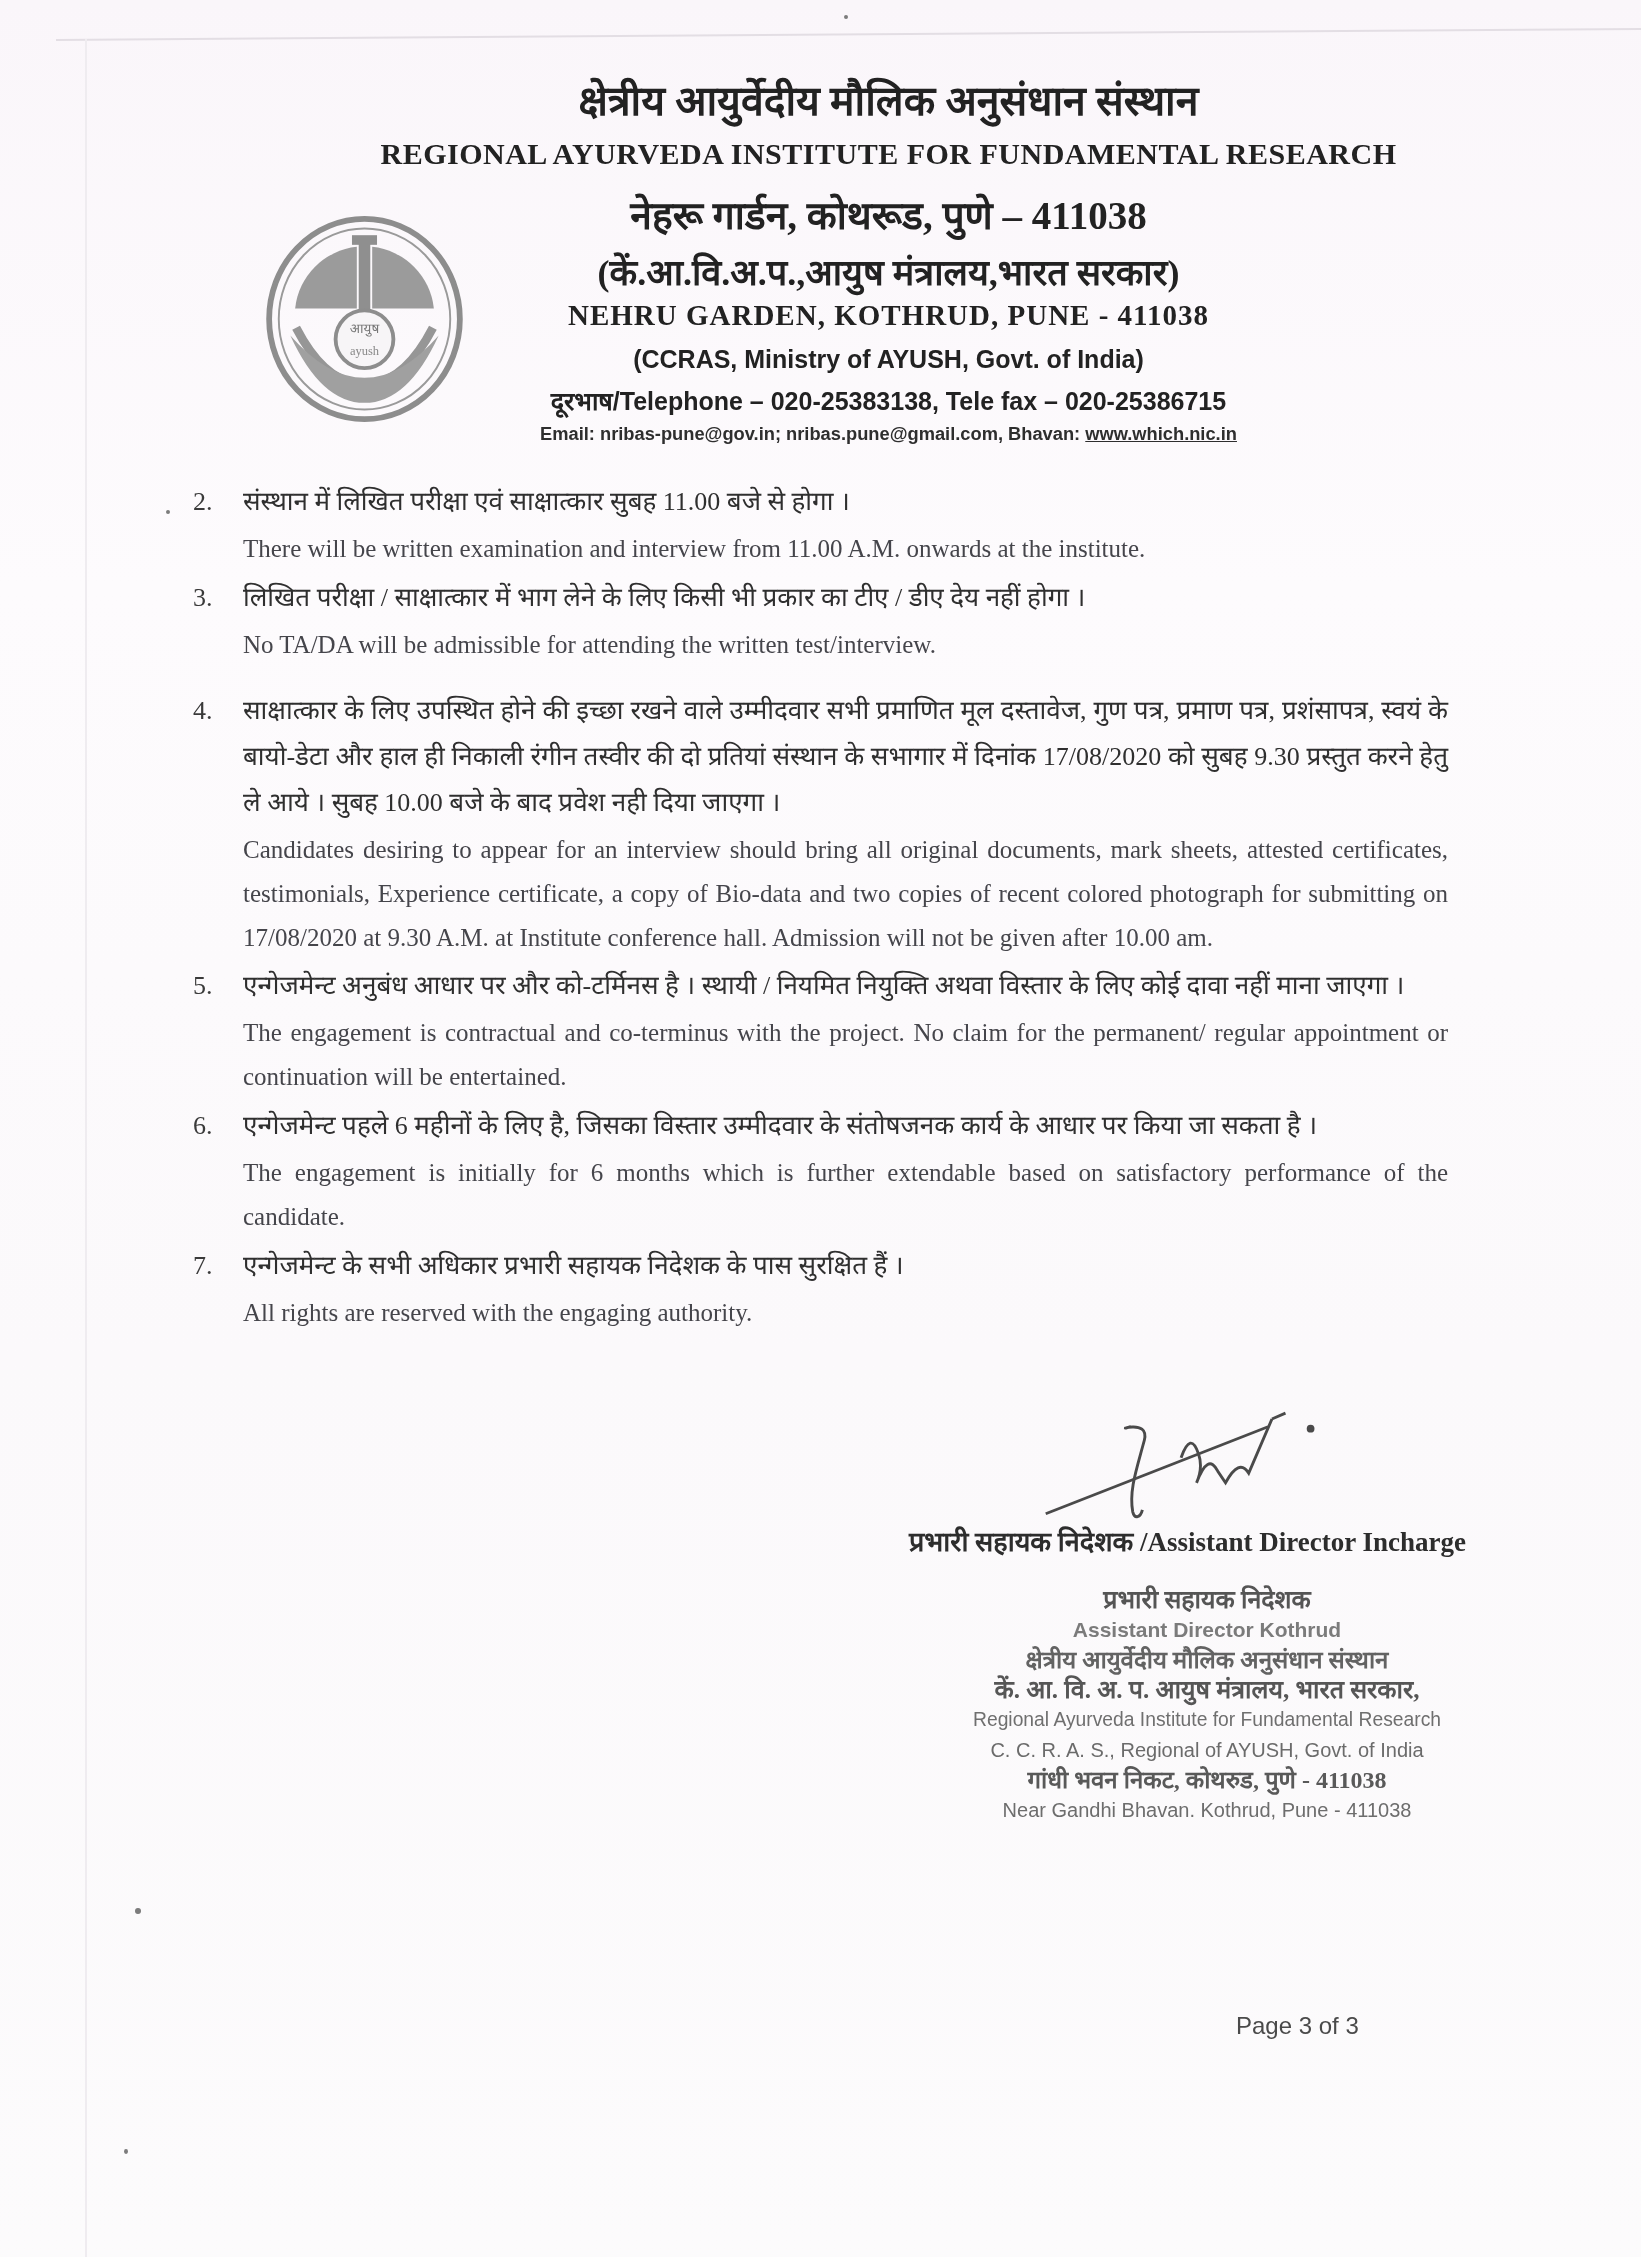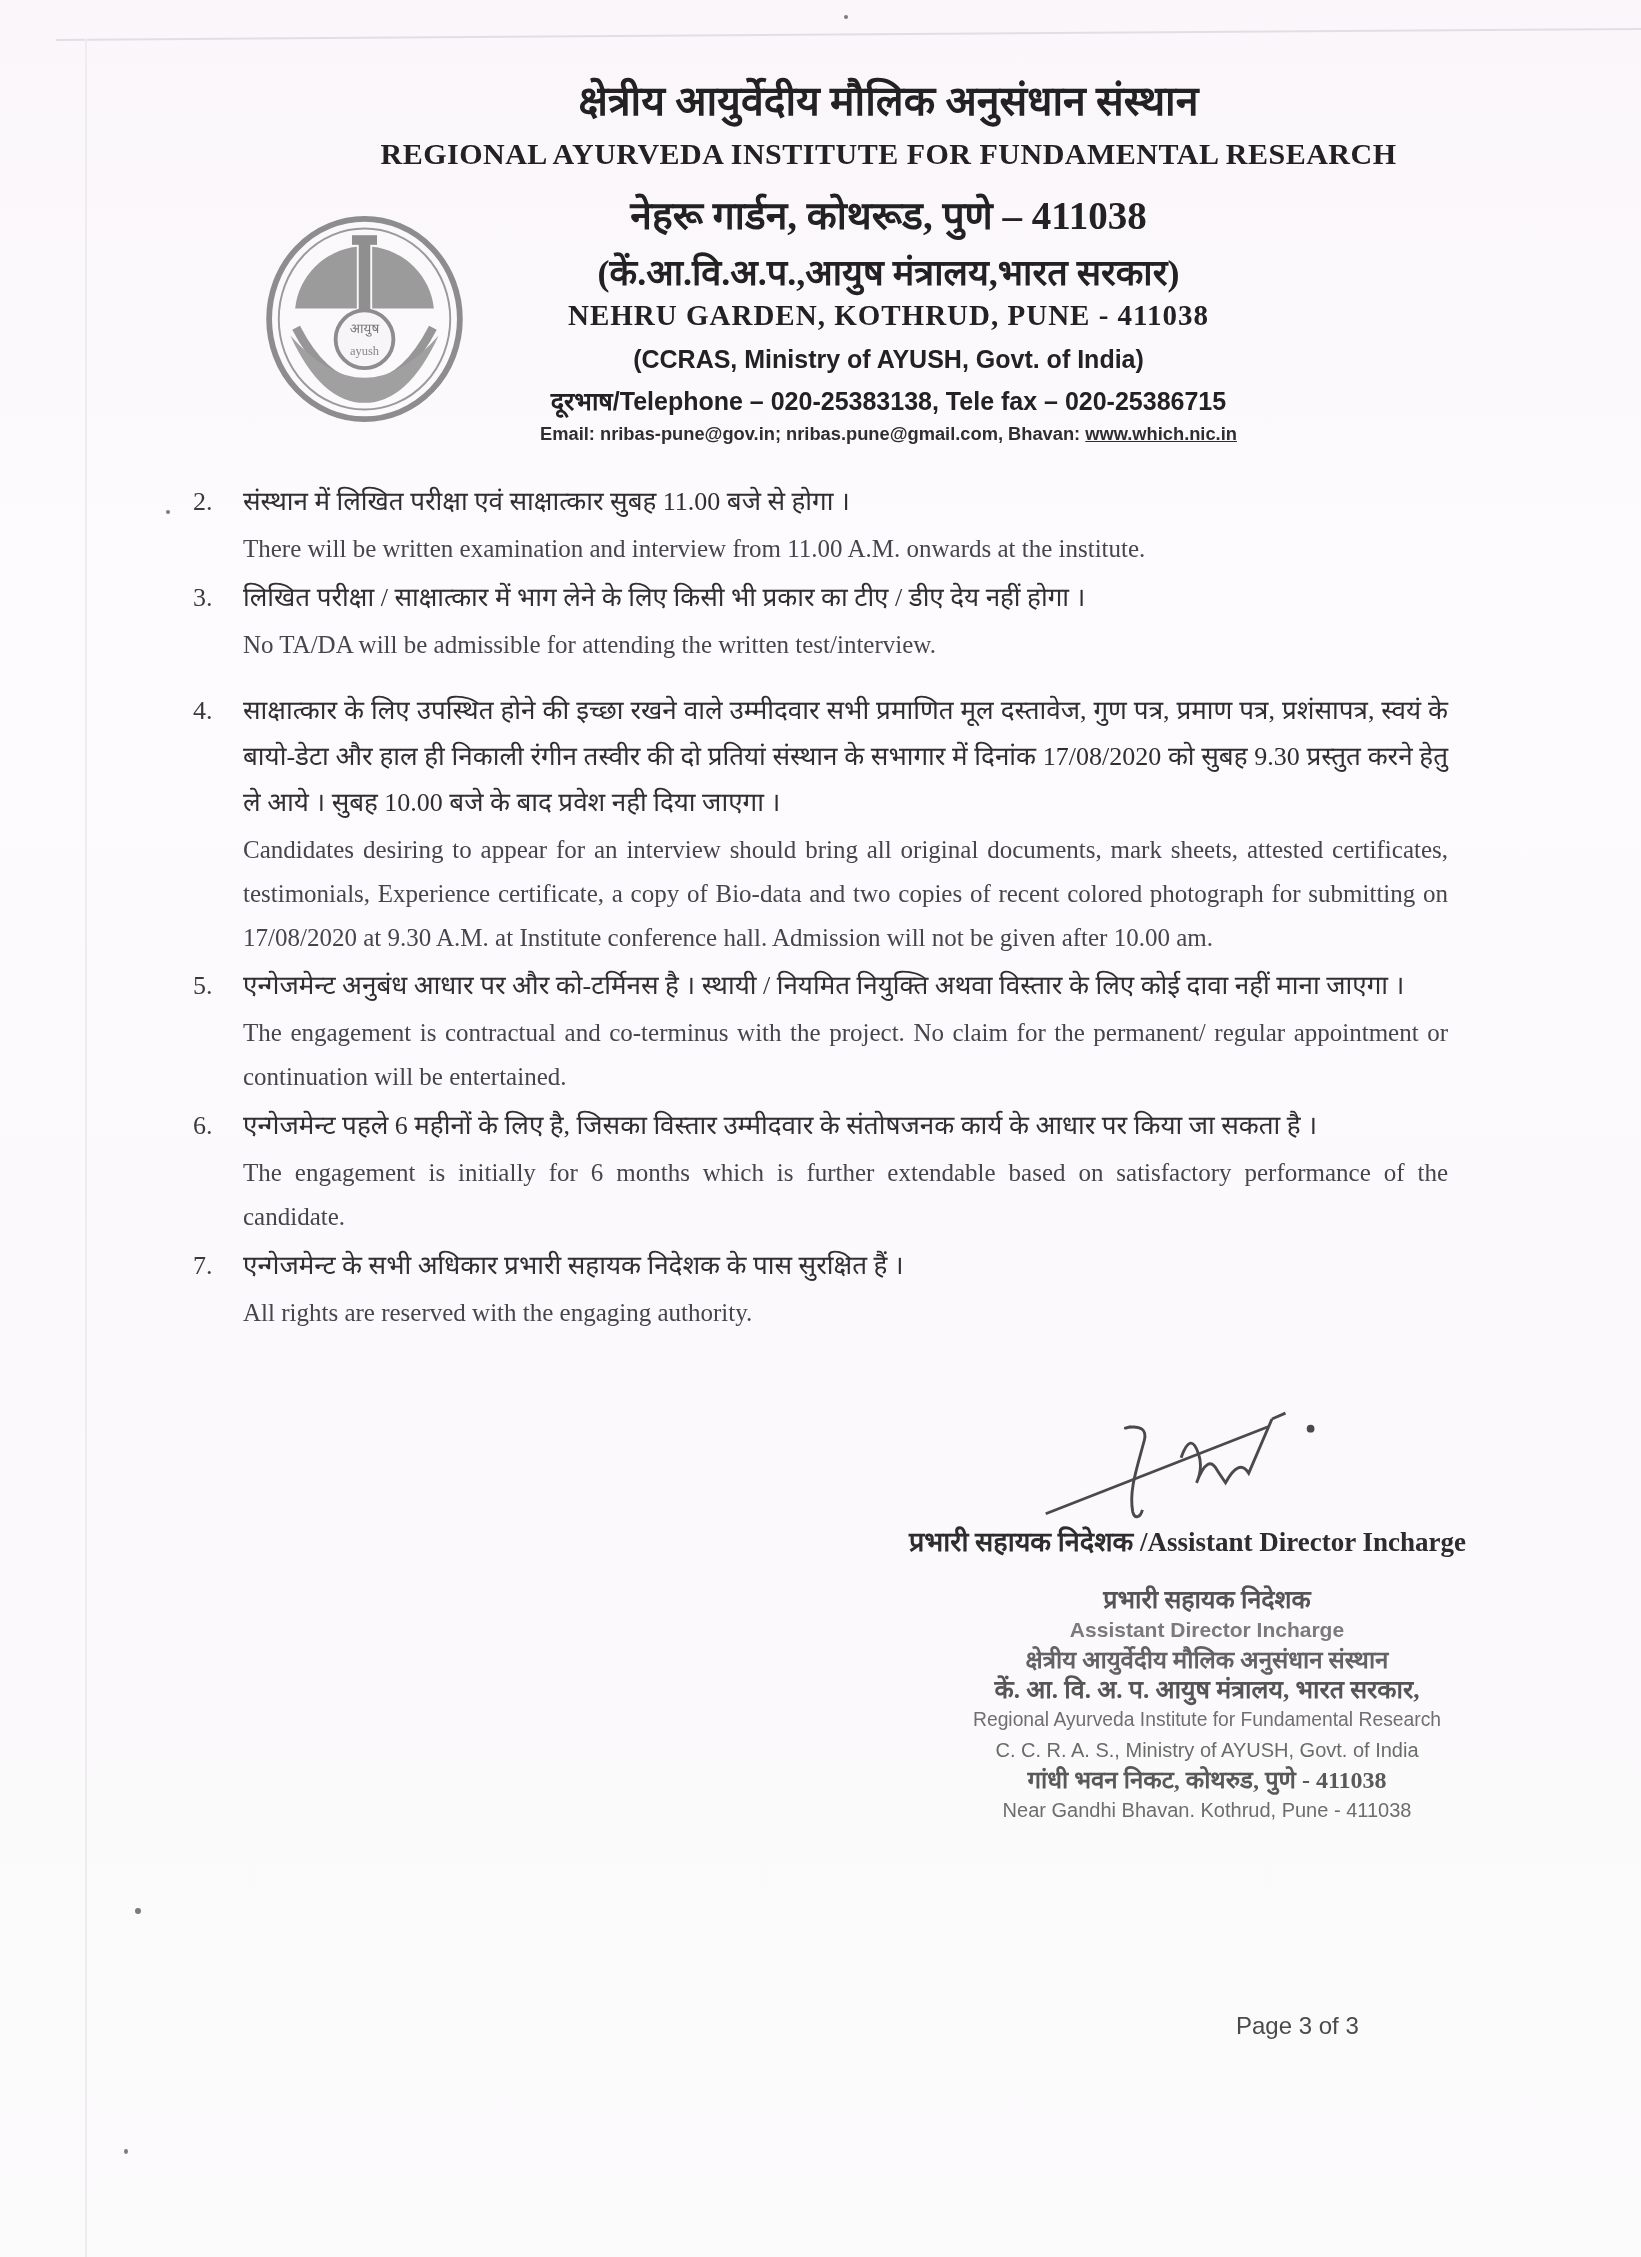--- a/index.html
+++ b/index.html
@@ -171,29 +171,29 @@
     <path d="M148 70 q 10 -28 18 -4 q 5 14 -2 30 q 12 -32 22 -12 l 8 12 q 14 -26 24 -10 L 242 30" fill="none" stroke="#4a4a4a" stroke-width="3"></path>
     <path d="M242 30 l 14 -6" fill="none" stroke="#4a4a4a" stroke-width="3"></path>
     <circle cx="282" cy="40" r="4" fill="#4a4a4a"></circle>
   </svg>
   <div class="sign-title">प्रभारी सहायक निदेशक /Assistant Director Incharge</div>
 
   <div class="stamp">
 
       <div class="stamp-line idx-0">प्रभारी सहायक निदेशक</div>
 
-      <div class="stamp-line idx-1">Assistant Director Incharge</div>
+      <div class="stamp-line idx-1">Assistant Director Kothrud</div>
 
       <div class="stamp-line idx-2">क्षेत्रीय आयुर्वेदीय मौलिक अनुसंधान संस्थान</div>
 
       <div class="stamp-line idx-3">कें. आ. वि. अ. प. आयुष मंत्रालय, भारत सरकार,</div>
 
       <div class="stamp-line idx-4">Regional Ayurveda Institute for Fundamental Research</div>
 
-      <div class="stamp-line idx-5">C. C. R. A. S., Ministry of AYUSH, Govt. of India</div>
+      <div class="stamp-line idx-5">C. C. R. A. S., Regional of AYUSH, Govt. of India</div>
 
       <div class="stamp-line idx-6">गांधी भवन निकट, कोथरुड, पुणे  - 411038</div>
 
       <div class="stamp-line idx-7">Near Gandhi Bhavan. Kothrud, Pune - 411038</div>
     </div>
 
   <div class="page-number">Page 3 of 3</div>
 </div>
 
 

